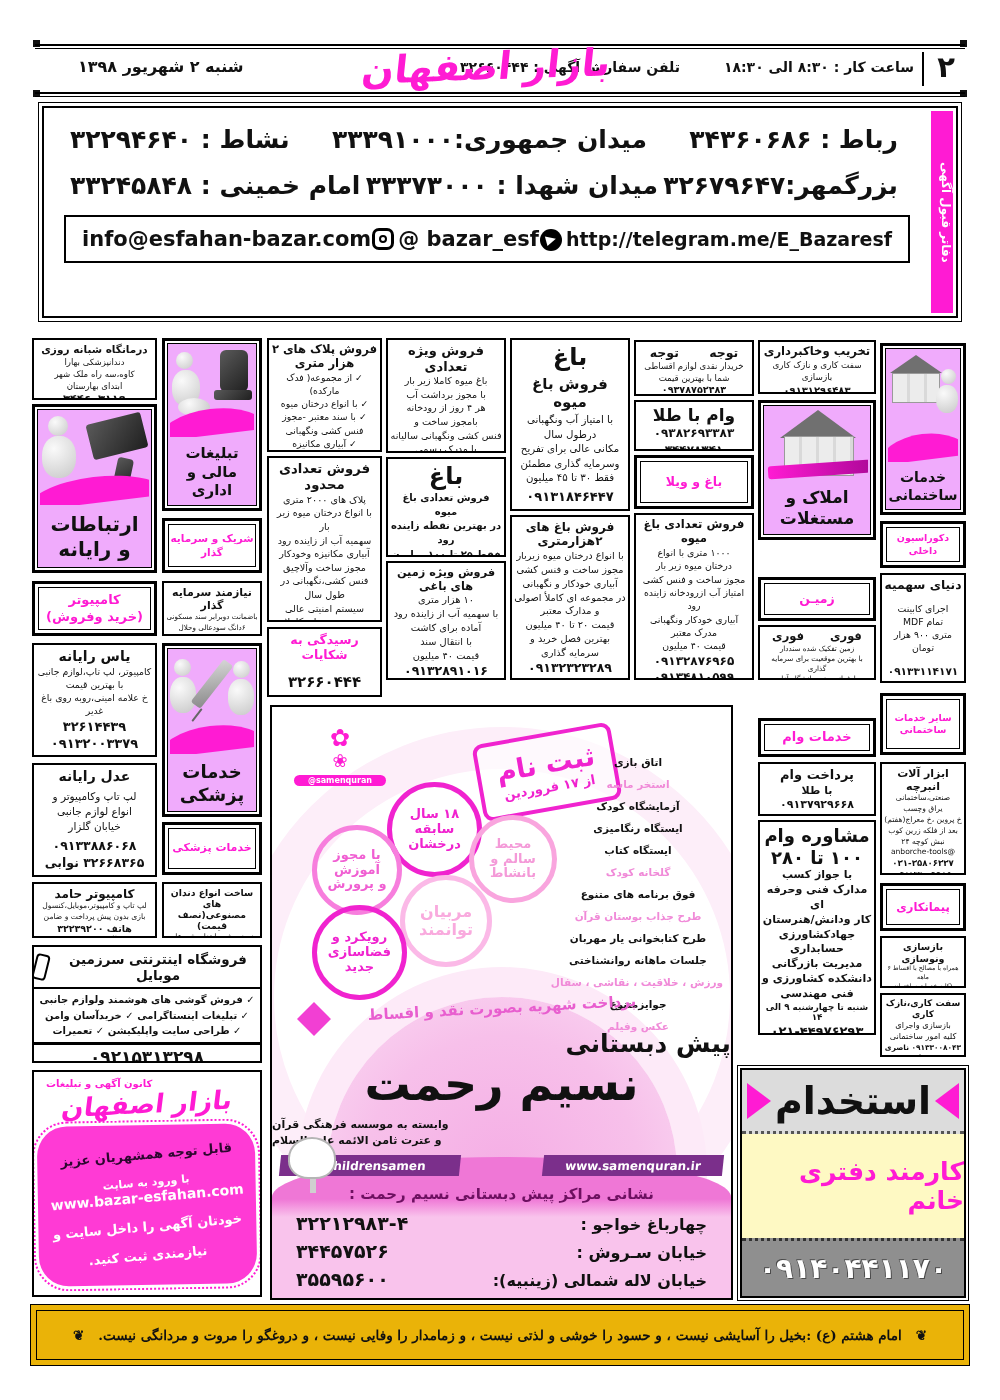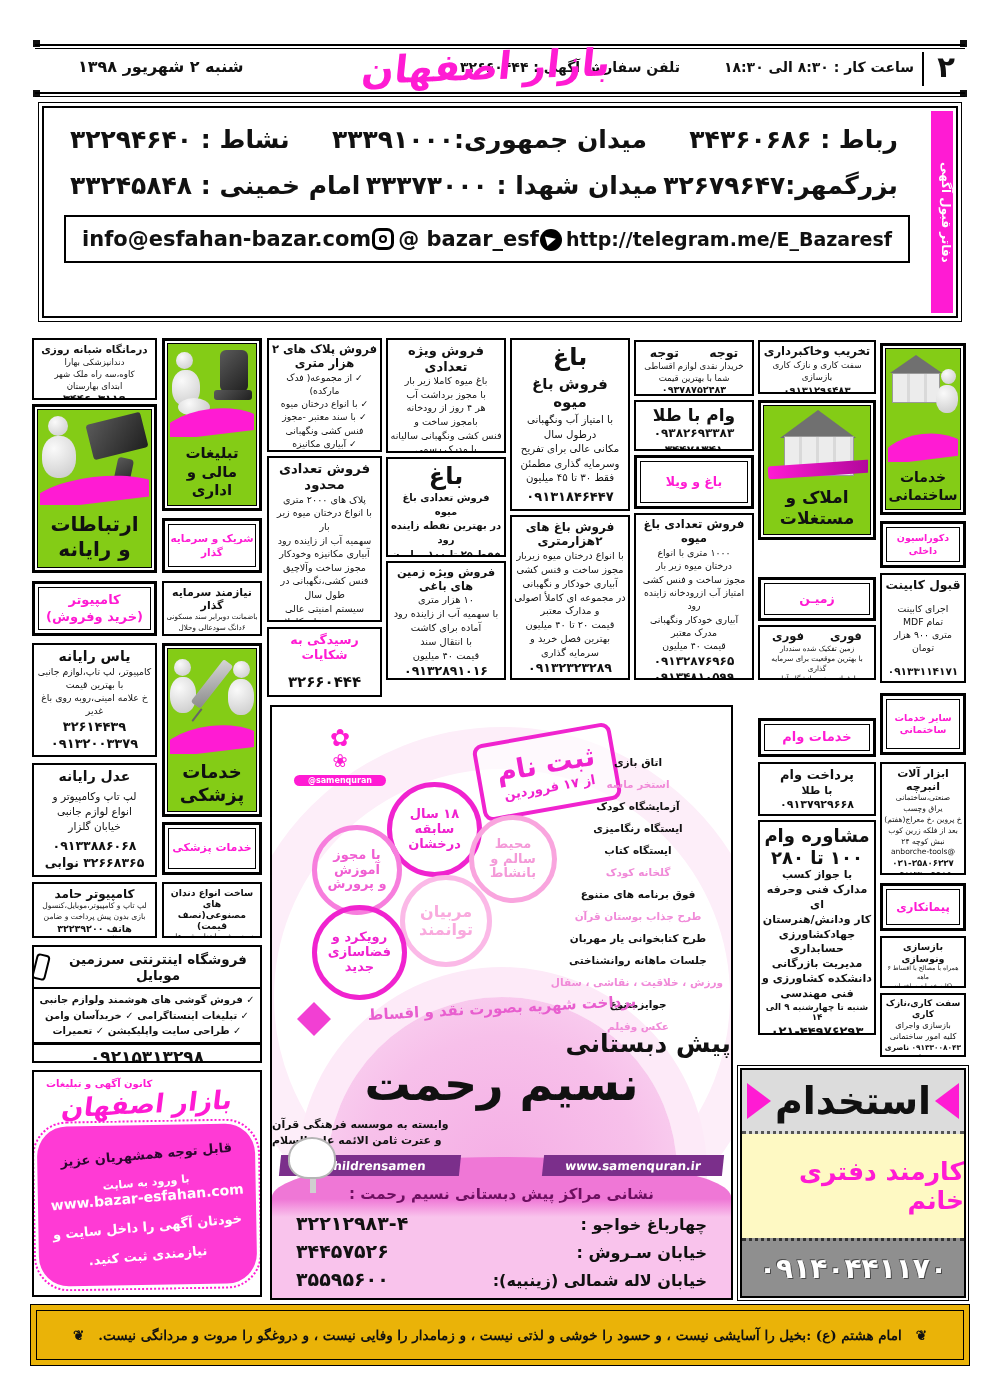--- a/index.html
+++ b/index.html
@@ -18,21 +18,21 @@
   .b{white-space:pre-line;line-height:1.42}
   .p{font-weight:bold;white-space:pre-line;line-height:1.35}
   .mag{color:var(--mag)}
   .ltr{direction:ltr;unicode-bidi:isolate}
   
   .tag{position:absolute;background:#fff;border:3px solid #000;
        box-shadow:inset 0 0 0 3px #fff, inset 0 0 0 4px #000;
        display:flex;align-items:center;justify-content:center;text-align:center;
        color:var(--mag);font-weight:bold;white-space:pre-line;line-height:1.3}
   
-  .bigad{position:absolute;background:#84cc16;border:3px solid #000;
+  .bigad{position:absolute;background:#f0abfc;border:3px solid #000;
          box-shadow:inset 0 0 0 2px #fff, inset 0 0 0 3px #000;
          display:flex;flex-direction:column;overflow:hidden}
   .fig{flex:1;position:relative;margin:5px;overflow:hidden}
   .swoosh{position:absolute;left:-15%;width:130%;height:26px;background:var(--mag);
           border-radius:100% 100% 0 0 / 200% 200% 0 0;bottom:2px;transform:rotate(-7deg)}
   .cap{font-weight:bold;text-align:center;white-space:pre-line;line-height:1.25;padding:2px 0 8px}
   .ph-blob{position:absolute;border-radius:50%;background:radial-gradient(circle at 35% 30%,#fafafa,#c7c7c7)}
   .ph-slab{position:absolute;background:linear-gradient(135deg,#5a5a5a,#1f1f1f);border-radius:3px}
   .ph-roof{position:absolute;width:0;height:0;border-left:38px solid transparent;border-right:38px solid transparent;border-bottom:28px solid #707070}
   .ph-house{position:absolute;background:repeating-linear-gradient(90deg,#ececec 0 14px,#d9d9d9 14px 17px);border:1px solid #9a9a9a}
@@ -431,21 +431,21 @@
     <span class="ph-house" style="left:4px;top:22px;width:48px;height:30px"></span>
     <span class="ph-blob" style="right:2px;top:18px;width:15px;height:15px"></span>
     <span class="ph-blob" style="right:0;top:34px;width:22px;height:28px;border-radius:45%"></span>
     <span class="swoosh"></span>
   </div>
   <div class="cap" style="font-size:14px">خدمات
 ساختمانی</div>
 </div>
 <div class="tag" style="left:880px;top:521px;width:86px;height:47px;font-size:9.5px">دکوراسیون داخلی</div>
 <div class="ad" style="left:880px;top:573px;width:86px;height:110px">
-  <div class="t" style="font-size:12.3px">قبول کابینت</div>
+  <div class="t" style="font-size:12.3px">دنیای سهمیه</div>
   <div class="b" style="font-size:9.3px">اجرای کابینت
 تمام MDF
 متری ۹۰۰ هزار تومان</div>
   <div class="p" style="font-size:10.5px">۰۹۱۳۳۱۱۴۱۷۱</div>
 </div>
 <div class="tag" style="left:880px;top:693px;width:86px;height:62px;font-size:9.5px;padding:0 3px">سایر خدمات ساختمانی</div>
 <div class="ad" style="left:880px;top:762px;width:86px;height:113px">
   <div class="t" style="font-size:11px">ابزار آلات انبرچه</div>
   <div class="b" style="font-size:7.6px">صنعتی،ساختمانی
 یراق وچسب

